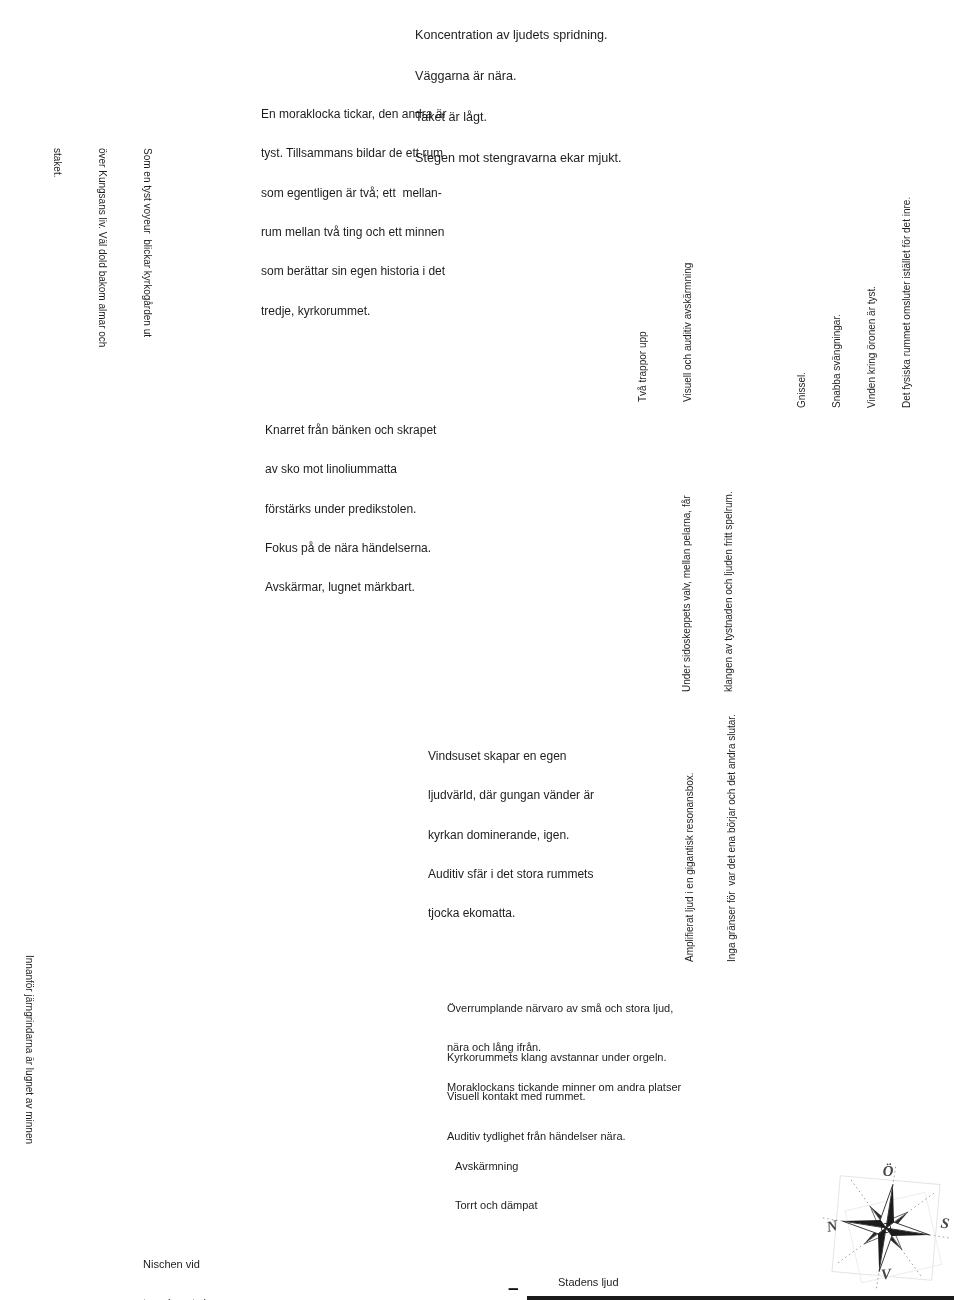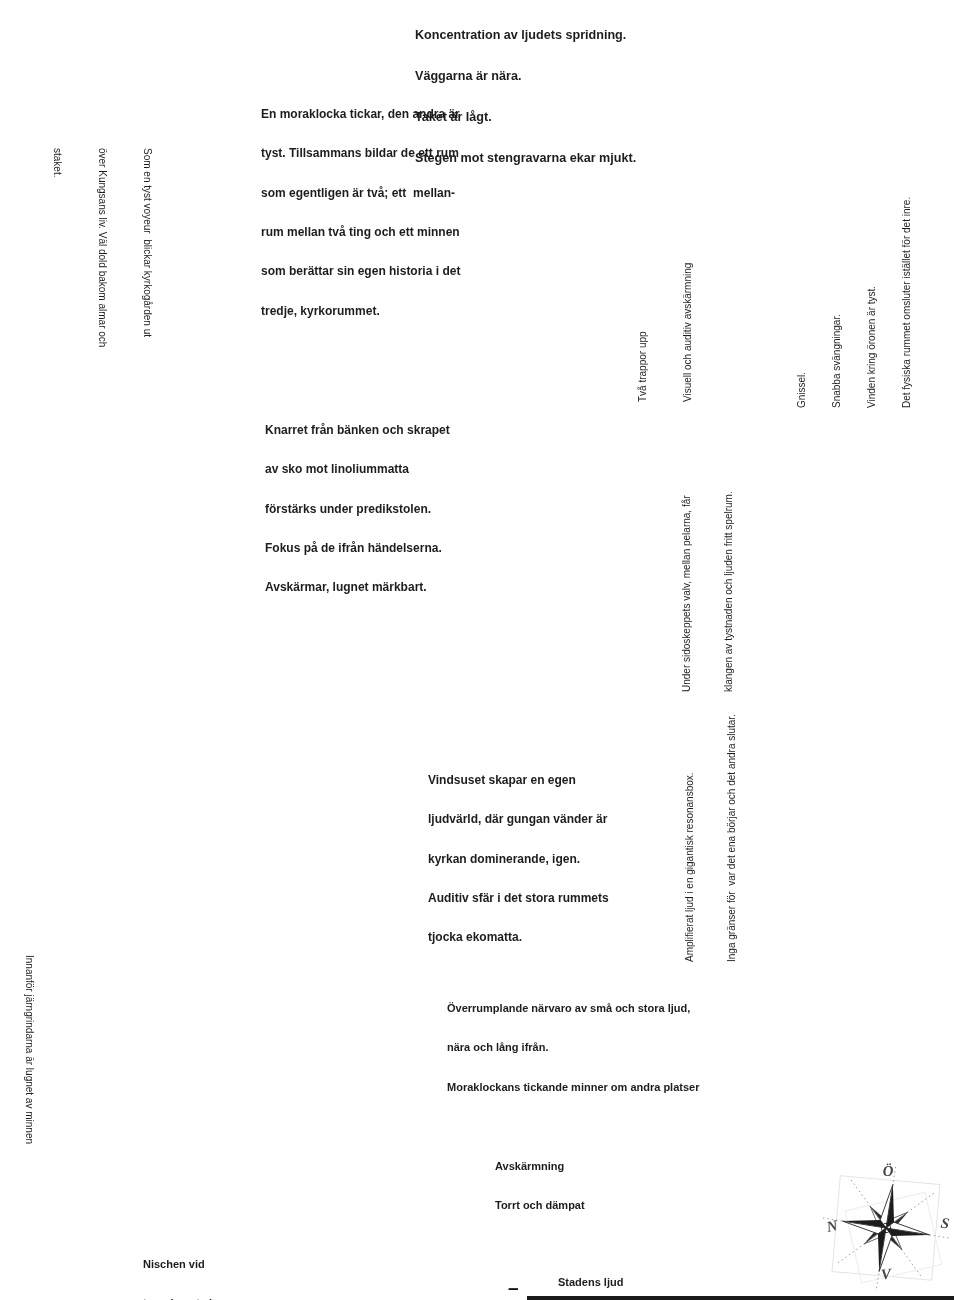--- a/index.html
+++ b/index.html
@@ -1,21 +1,21 @@
 <!DOCTYPE html>
 <html><head>
 <meta charset="utf-8">
 <style>
   * { margin:0; padding:0; box-sizing:border-box; }
   html,body { background:#ffffff; }
   .page {
     position:relative; width:954px; height:1300px; background:#ffffff;
     font-family:"Liberation Sans", sans-serif; color:#1d1d1f; overflow:hidden;
   }
-  .tb { position:absolute; font-size:11px; line-height:13.3px; white-space:pre;font-weight:bold; }
+  .tb { position:absolute; font-size:11px; line-height:13.3px; white-space:pre; }
   .tb.large { font-size:12.6px; line-height:13.6px; }
   .tb.med   { font-size:12px;   line-height:13.1px; }
   .rot { position:absolute; font-size:10px; line-height:14px; white-space:pre; }
   .rot-cw  { transform:rotate(90deg);  transform-origin:top left; }
   .rot-ccw { transform:rotate(-90deg); transform-origin:top left; }
   .tight { line-height:11.6px; }
   .compass-letter {
     position:absolute; width:22px; text-align:center;
     font-family:"Liberation Serif", serif; font-style:italic; font-weight:bold;
     font-size:15px; color:#474747;
@@ -53,42 +53,42 @@
   <div class="rot rot-cw" style="left:185px; top:148px; line-height:15px;">
     <div>Som en tyst voyeur  blickar kyrkogården ut</div>
     <div>över Kungsans liv. Väl dold bakom almar och</div>
     <div>staket.</div>
   </div>
 
   <div class="tb med" style="left:265px; top:398px;">
     <div>Knarret från bänken och skrapet</div>
     <div>av sko mot linoliummatta</div>
     <div>förstärks under predikstolen.</div>
-    <div>Fokus på de ifrån händelserna.</div>
+    <div>Fokus på de nära händelserna.</div>
     <div>Avskärmar, lugnet märkbart.</div>
   </div>
 
   <div class="rot rot-ccw" style="left:605px; top:402px; line-height:15px;">
     <div>Två trappor upp</div>
     <div>Visuell och auditiv avskärmning</div>
   </div>
 
   <div class="rot rot-ccw tight" style="left:773px; top:408px;">
     <div>Gnissel.</div>
     <div>Snabba svängningar.</div>
     <div>Vinden kring öronen är tyst.</div>
     <div>Det fysiska rummet omsluter istället för det inre.</div>
   </div>
 
   <div class="rot rot-ccw" style="left:652px; top:692px;">
     <div>Under sidoskeppets valv, mellan pelarna, får</div>
     <div>klangen av tystnaden och ljuden fritt spelrum.</div>
   </div>
 
-  <div class="tb med" style="left:428px; top:748px;">
+  <div class="tb med" style="left:428px; top:724px;">
     <div>Vindsuset skapar en egen</div>
     <div>ljudvärld, där gungan vänder är</div>
     <div>kyrkan dominerande, igen.</div>
     <div>Auditiv sfär i det stora rummets</div>
     <div>tjocka ekomatta.</div>
   </div>
 
   <div class="rot rot-ccw" style="left:655px; top:962px;">
     <div>Amplifierat ljud i en gigantisk resonansbox.</div>
     <div>Inga gränser för  var det ena börjar och det andra slutar.</div>
@@ -98,22 +98,27 @@
     <div>Innanför järngrindarna är lugnet av minnen</div>
     
   </div>
 
   <div class="tb" style="left:447px; top:975px;">
     <div>Överrumplande närvaro av små och stora ljud,</div>
     <div>nära och lång ifrån.</div>
     <div>Moraklockans tickande minner om andra platser</div>
   </div>
 
+  <div class="tb" style="left:447px; top:1024px;">
+    <div>Kyrkorummets klang avstannar under orgeln.</div>
+    <div>Visuell kontakt med rummet.</div>
+    <div>Auditiv tydlighet från händelser nära.</div>
+  </div>
 
-  <div class="tb" style="left:455px; top:1133px;margin-left:40px;">
+  <div class="tb" style="left:455px; top:1133px;">
     <div>Avskärmning</div>
     <div>Torrt och dämpat</div>
   </div>
 
   <div class="tb" style="left:143px; top:1231px;">
     <div>Nischen vid</div>
     <div>trapphuset skapar</div>
     
   </div>
 

